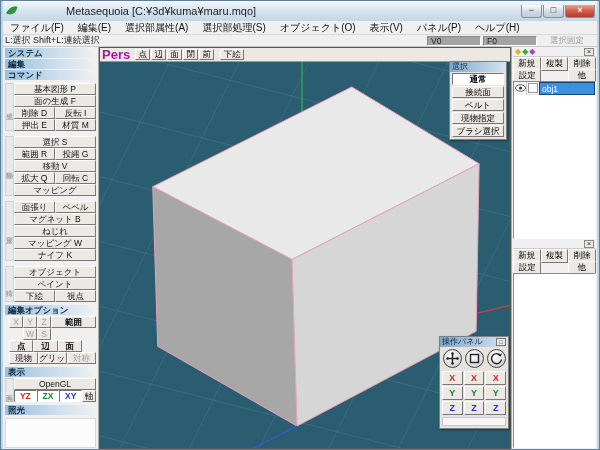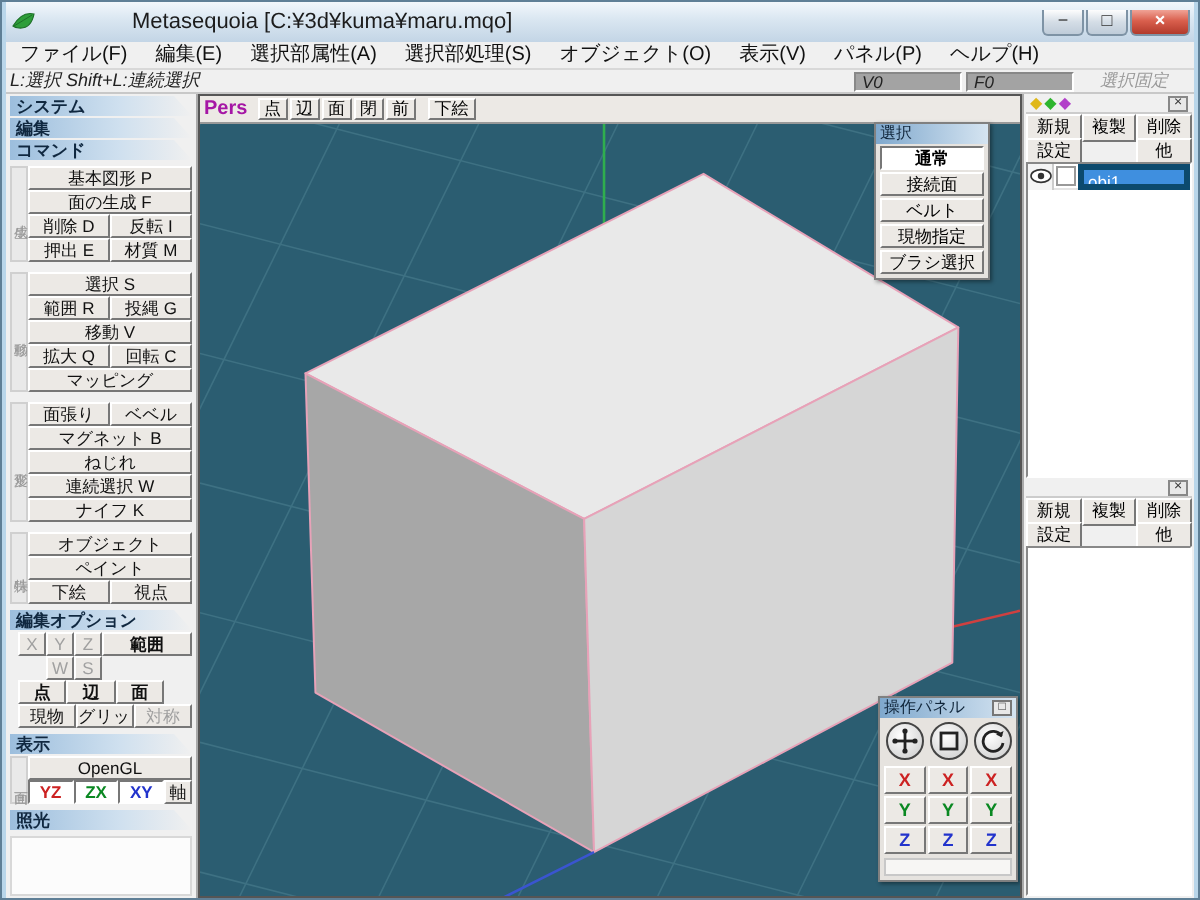--- a/index.html
+++ b/index.html
@@ -17,21 +17,21 @@
   .wbtn { width:21px; height:13px; border:1px solid #7e93a5; border-top:none; border-radius:0 0 3px 3px;
           background:linear-gradient(#fdfdfd,#d4dde6 50%,#bfccd9); font-size:9px; line-height:11px;
           text-align:center; color:#333; margin-left:1px; }
   .wbtn.close { width:30px; background:linear-gradient(#f0a396,#d95f4d 45%,#b23a2b); color:#fff; font-weight:bold; }
 
   
   .menubar { height:14px; background:#f0f0f0; display:flex; align-items:center; font-size:10px;
              border-bottom:1px solid #d8d8d8; }
   .menuitem { padding:0 7px; height:100%; line-height:14px; color:#111; }
   .hintbar { height:12px; background:#f0f0f0; display:flex; align-items:center; font-size:9px;
-             padding:0 2px; border-bottom:1px solid #c8c8c8; color:#222;font-style:italic; }
+             padding:0 2px; border-bottom:1px solid #c8c8c8; color:#222; }
   .hint-right { margin-left:auto; display:flex; align-items:center; gap:2px; }
   .counter { width:54px; height:10px; background:#a3a3a3; border:1px solid; border-color:#888 #fff #fff #888;
              font-size:8.5px; line-height:9px; padding-left:3px; color:#222; }
   .locklabel { width:56px; text-align:center; color:#999; font-size:8.5px; }
 
   
   .main { height:402px; display:flex; background:#f0f0f0; }
 
   
   .leftpanel { width:96px; background:#f0f0f0; border-right:1px solid #aaa; padding:1px 2px;
@@ -53,37 +53,37 @@
   .opt-indent { padding-left:4px; }
   .pYZ { color:#cc2222; font-weight:bold; background:#fff; border-color:#777 #fff #fff #777; }
   .pZX { color:#0a8822; font-weight:bold; background:#fff; border-color:#777 #fff #fff #777; }
   .pXY { color:#2233cc; font-weight:bold; background:#fff; border-color:#777 #fff #fff #777; }
   .whitefill { flex:1; background:#fcfcfc; border:1px solid #d8d8d8; margin-top:2px; }
 
   
   .viewport { flex:1; position:relative; background:#2b5d71; border:1px solid #555; overflow:hidden; }
   .vp-header { height:14px; background:#ece9e5; display:flex; align-items:center; gap:1px; padding:0 2px;
                border-bottom:1px solid #999; }
-  .pers { color:#a516a5; font-weight:bold; font-size:10px; margin-right:4px; }
+  .pers { color:#a516a5; font-weight:bold; font-size:13px; margin-right:4px; }
   .vbtn { width:15px; height:11px; font-size:8.5px; line-height:9px; background:#ece9e5;
           border:1px solid; border-color:#fff #777 #777 #fff; padding:0; font-family:inherit; }
   .vbtn.under { width:24px; margin-left:5px; }
   svg.scene { position:absolute; left:0; top:14px; width:100%; height:calc(100% - 14px); display:block; }
 
   
   .floatpanel { position:absolute; background:#e6e3df; border:1px solid #808080;
                 box-shadow:1px 1px 2px rgba(0,0,0,.4); }
   .fp-title { height:10px; background:linear-gradient(90deg,#7fa8cd,#d5e4f1); font-size:8px; line-height:10px;
               padding:0 2px; color:#10253a; display:flex; align-items:center; }
-  .selpanel { top:13px; right:15px; width:58px; padding-bottom:2px; }
+  .selpanel { top:13px; right:3px; width:58px; padding-bottom:2px; }
   .spbtn { display:block; width:52px; height:12px; margin:1px auto 0; font-size:8.5px; background:#ece9e5;
            border:1px solid; border-color:#fff #777 #777 #fff; padding:0; font-family:inherit; overflow:hidden; }
   .spbtn.active { background:#fff; border-color:#777 #fff #fff #777; font-weight:bold; }
 
-  .oppanel { bottom:7px; right:1px; width:70px; }
+  .oppanel { bottom:19px; right:1px; width:70px; }
   .op-mini { margin-left:auto; width:10px; height:8px; background:#e8e8e8; border:1px solid #777;
              font-size:6px; line-height:6px; text-align:center; color:#333; }
   .op-circles { display:flex; justify-content:space-around; padding:2px 1px 1px; }
   .opc { width:19px; height:19px; border-radius:50%; border:1px solid #444;
          background:radial-gradient(circle at 40% 35%,#ffffff,#c9c9c9); display:flex;
          align-items:center; justify-content:center; padding:0; }
   .op-grid { display:grid; grid-template-columns:repeat(3,1fr); gap:1px; padding:2px; }
   .ogb { height:14px; font-size:9px; font-weight:bold; background:#ece9e5; border:1px solid;
          border-color:#fff #777 #777 #fff; padding:0; font-family:inherit; }
   .cx { color:#cc2222; } .cy { color:#0a8822; } .cz { color:#2233cc; }
@@ -102,21 +102,21 @@
   .pbtn { flex:1; height:14px; font-size:8.5px; background:#ece9e5; border:1px solid;
           border-color:#fff #777 #777 #fff; padding:0; font-family:inherit; overflow:hidden; }
   .objlist { height:158px; flex:none; background:#fff; border:1px solid; border-color:#888 #fff #fff #888;
              overflow:hidden; }
   .matlist { flex:1; background:#fff; border:1px solid; border-color:#888 #fff #fff #888; margin-bottom:1px; }
   .objrow { display:flex; height:13px; align-items:center; background:#fff; border-bottom:1px solid #e4e4e4; }
   .eyecell { width:13px; height:13px; display:flex; align-items:center; justify-content:center;
              border-right:1px solid #ccc; background:#f4f4f4; }
   .chk { width:10px; height:10px; background:#fff; border:1px solid #999; margin:0 1px; }
   .objname { flex:1; height:13px; line-height:13px; background:#3f8fdf; color:#fff; font-size:8.5px;
-             padding-left:2px; border:3px solid #0c4a6e; overflow:hidden; }
+             padding-left:2px; border:1px solid #0c4a6e; overflow:hidden; }
 </style>
 </head>
 <body>
 
 <div class="window">
 
   <div class="titlebar">
     <svg width="13" height="13" viewBox="0 0 13 13">
       <path d="M1.5,8 Q6,0.5 12,2 Q10.5,9.5 4.5,9 Q2.5,8.8 1.5,8 Z" fill="#2e9e3a" stroke="#1d6f28" stroke-width="0.6"></path>
       <path d="M2,8 Q7,5 11,2.5" stroke="#1d6f28" stroke-width="0.5" fill="none"></path>
@@ -206,21 +206,21 @@
             <button class="cbtn">面張り</button>
             <button class="cbtn">ベベル</button>
           </div>
           <div class="btnrow">
               <button class="cbtn">マグネット B</button>
             </div>
           <div class="btnrow">
               <button class="cbtn">ねじれ</button>
             </div>
           <div class="btnrow">
-              <button class="cbtn">連続選択 W</button>
+              <button class="cbtn">マッピング W</button>
             </div>
           <div class="btnrow">
               <button class="cbtn">ナイフ K</button>
             </div>
         </div>
       </div>
 
       <div class="cgroup">
         <div class="gstrip">特殊</div>
         <div class="gcol">

